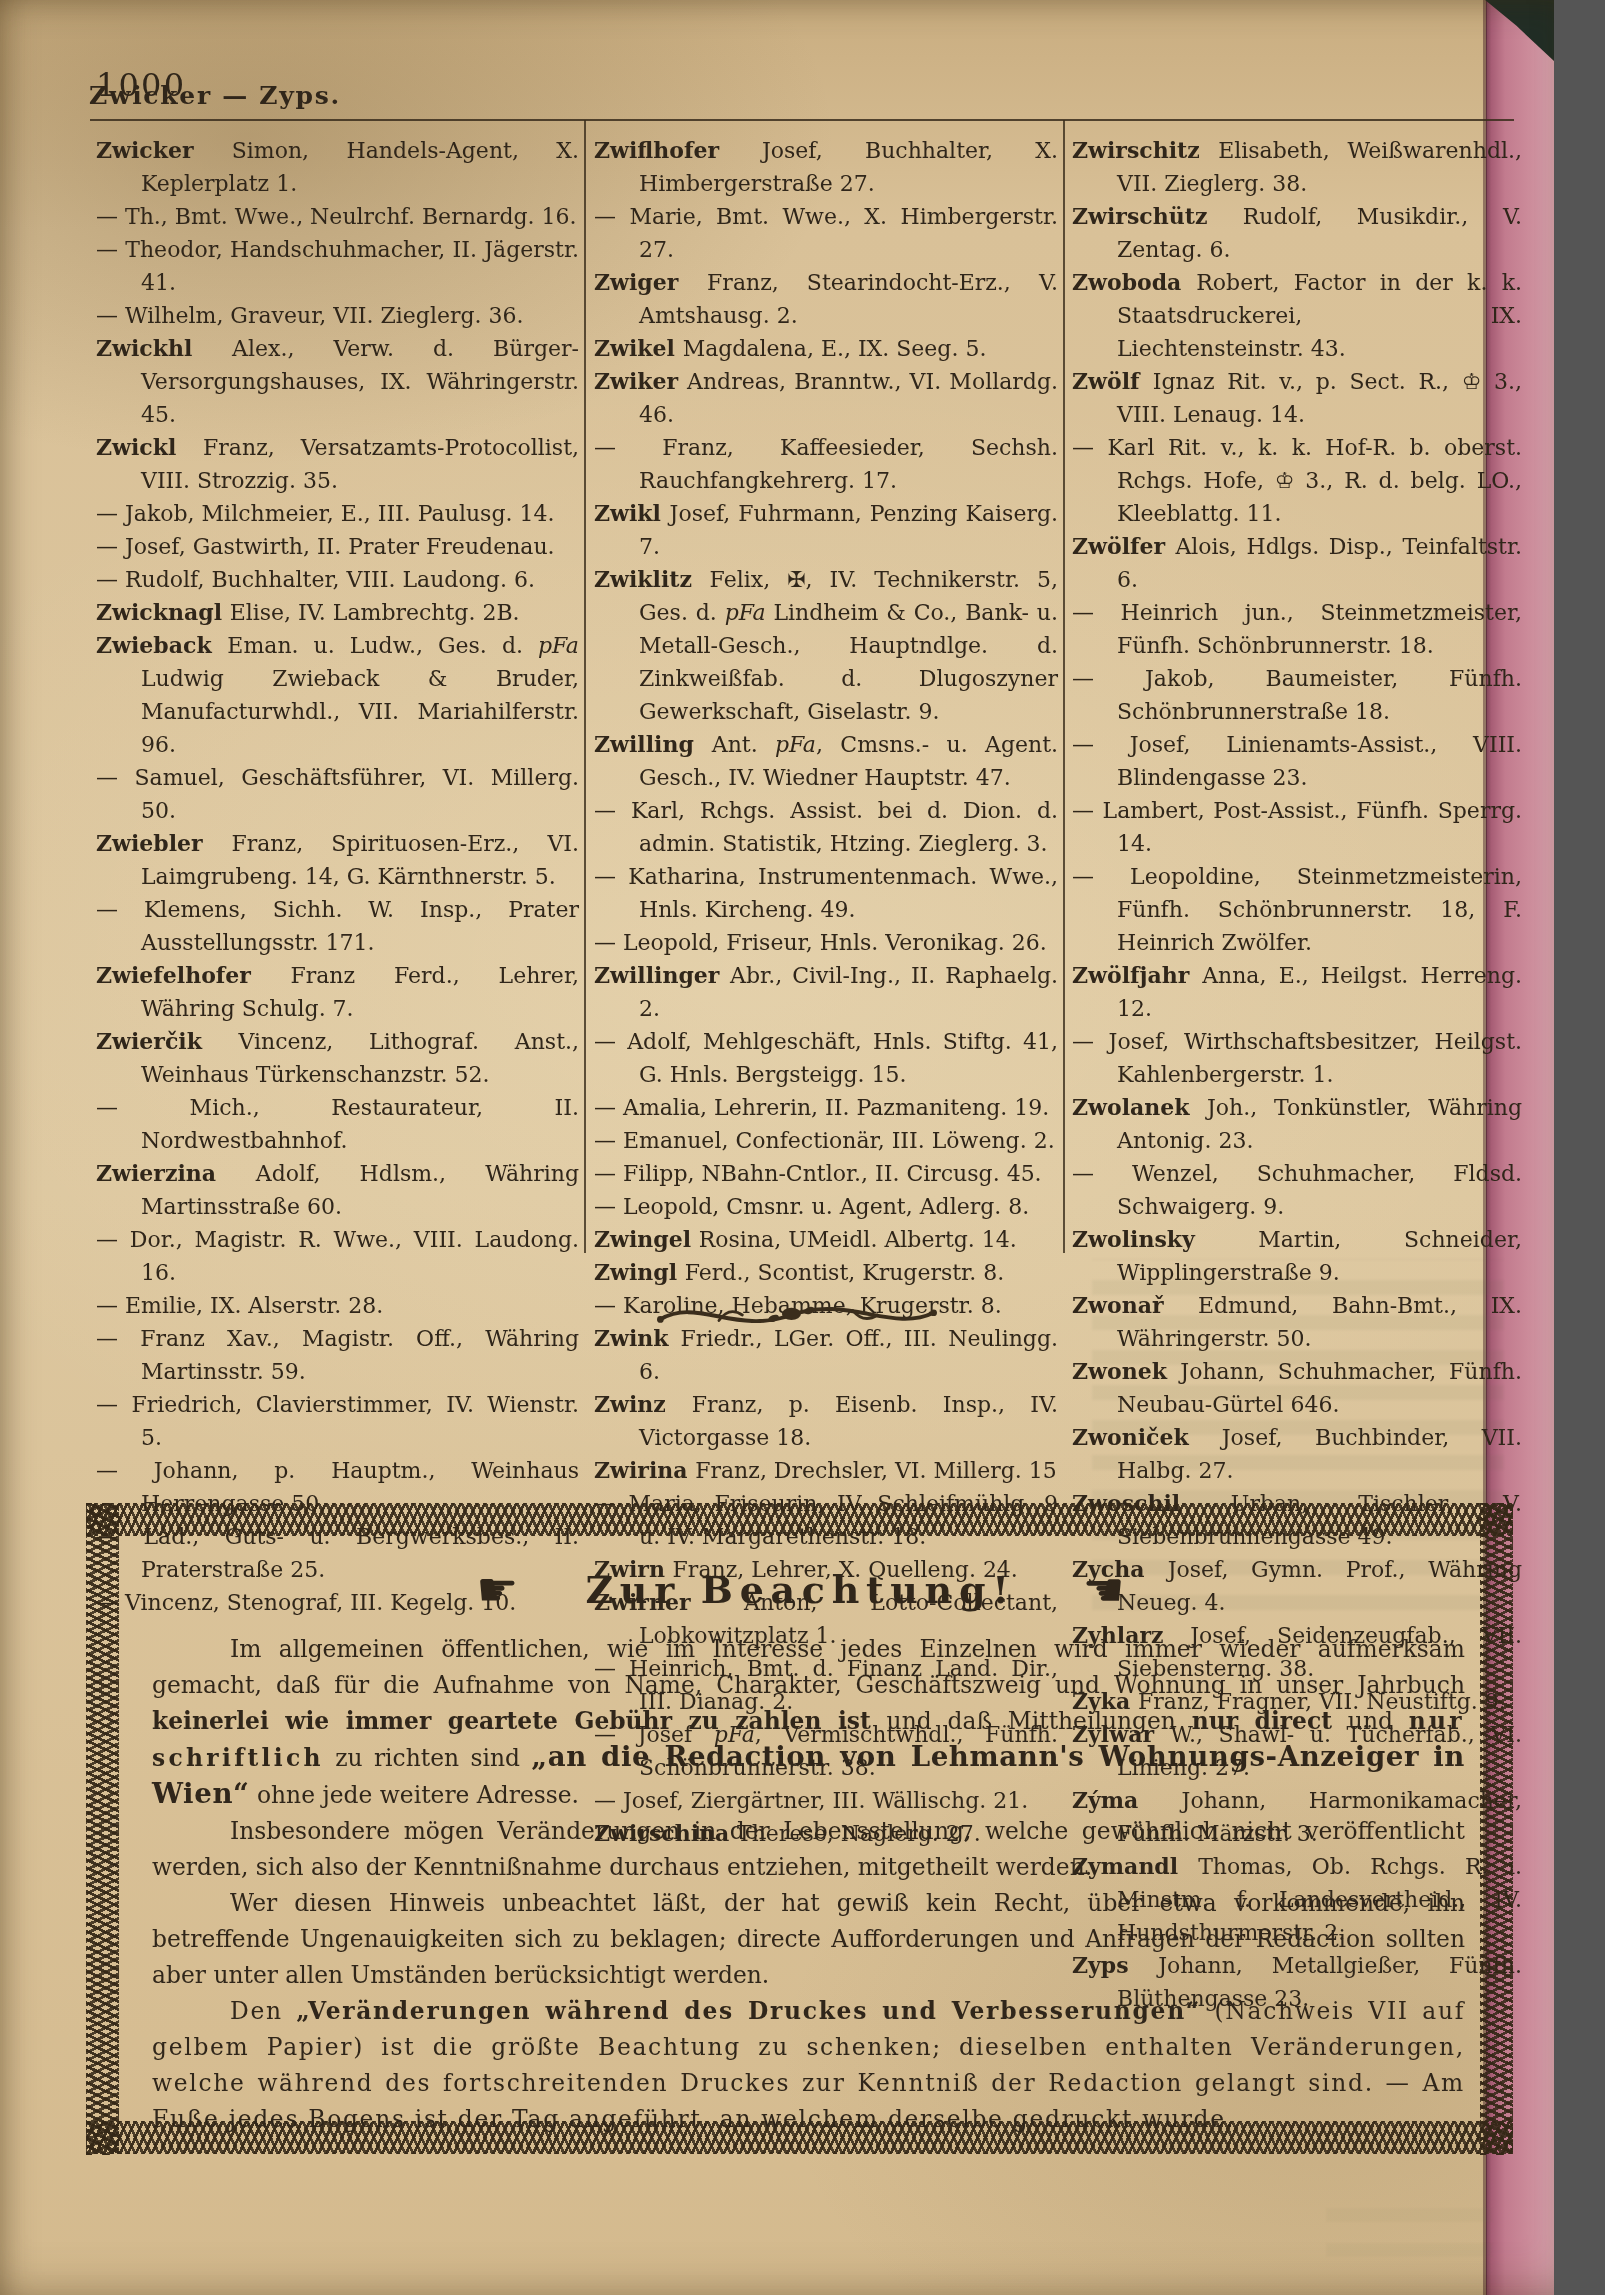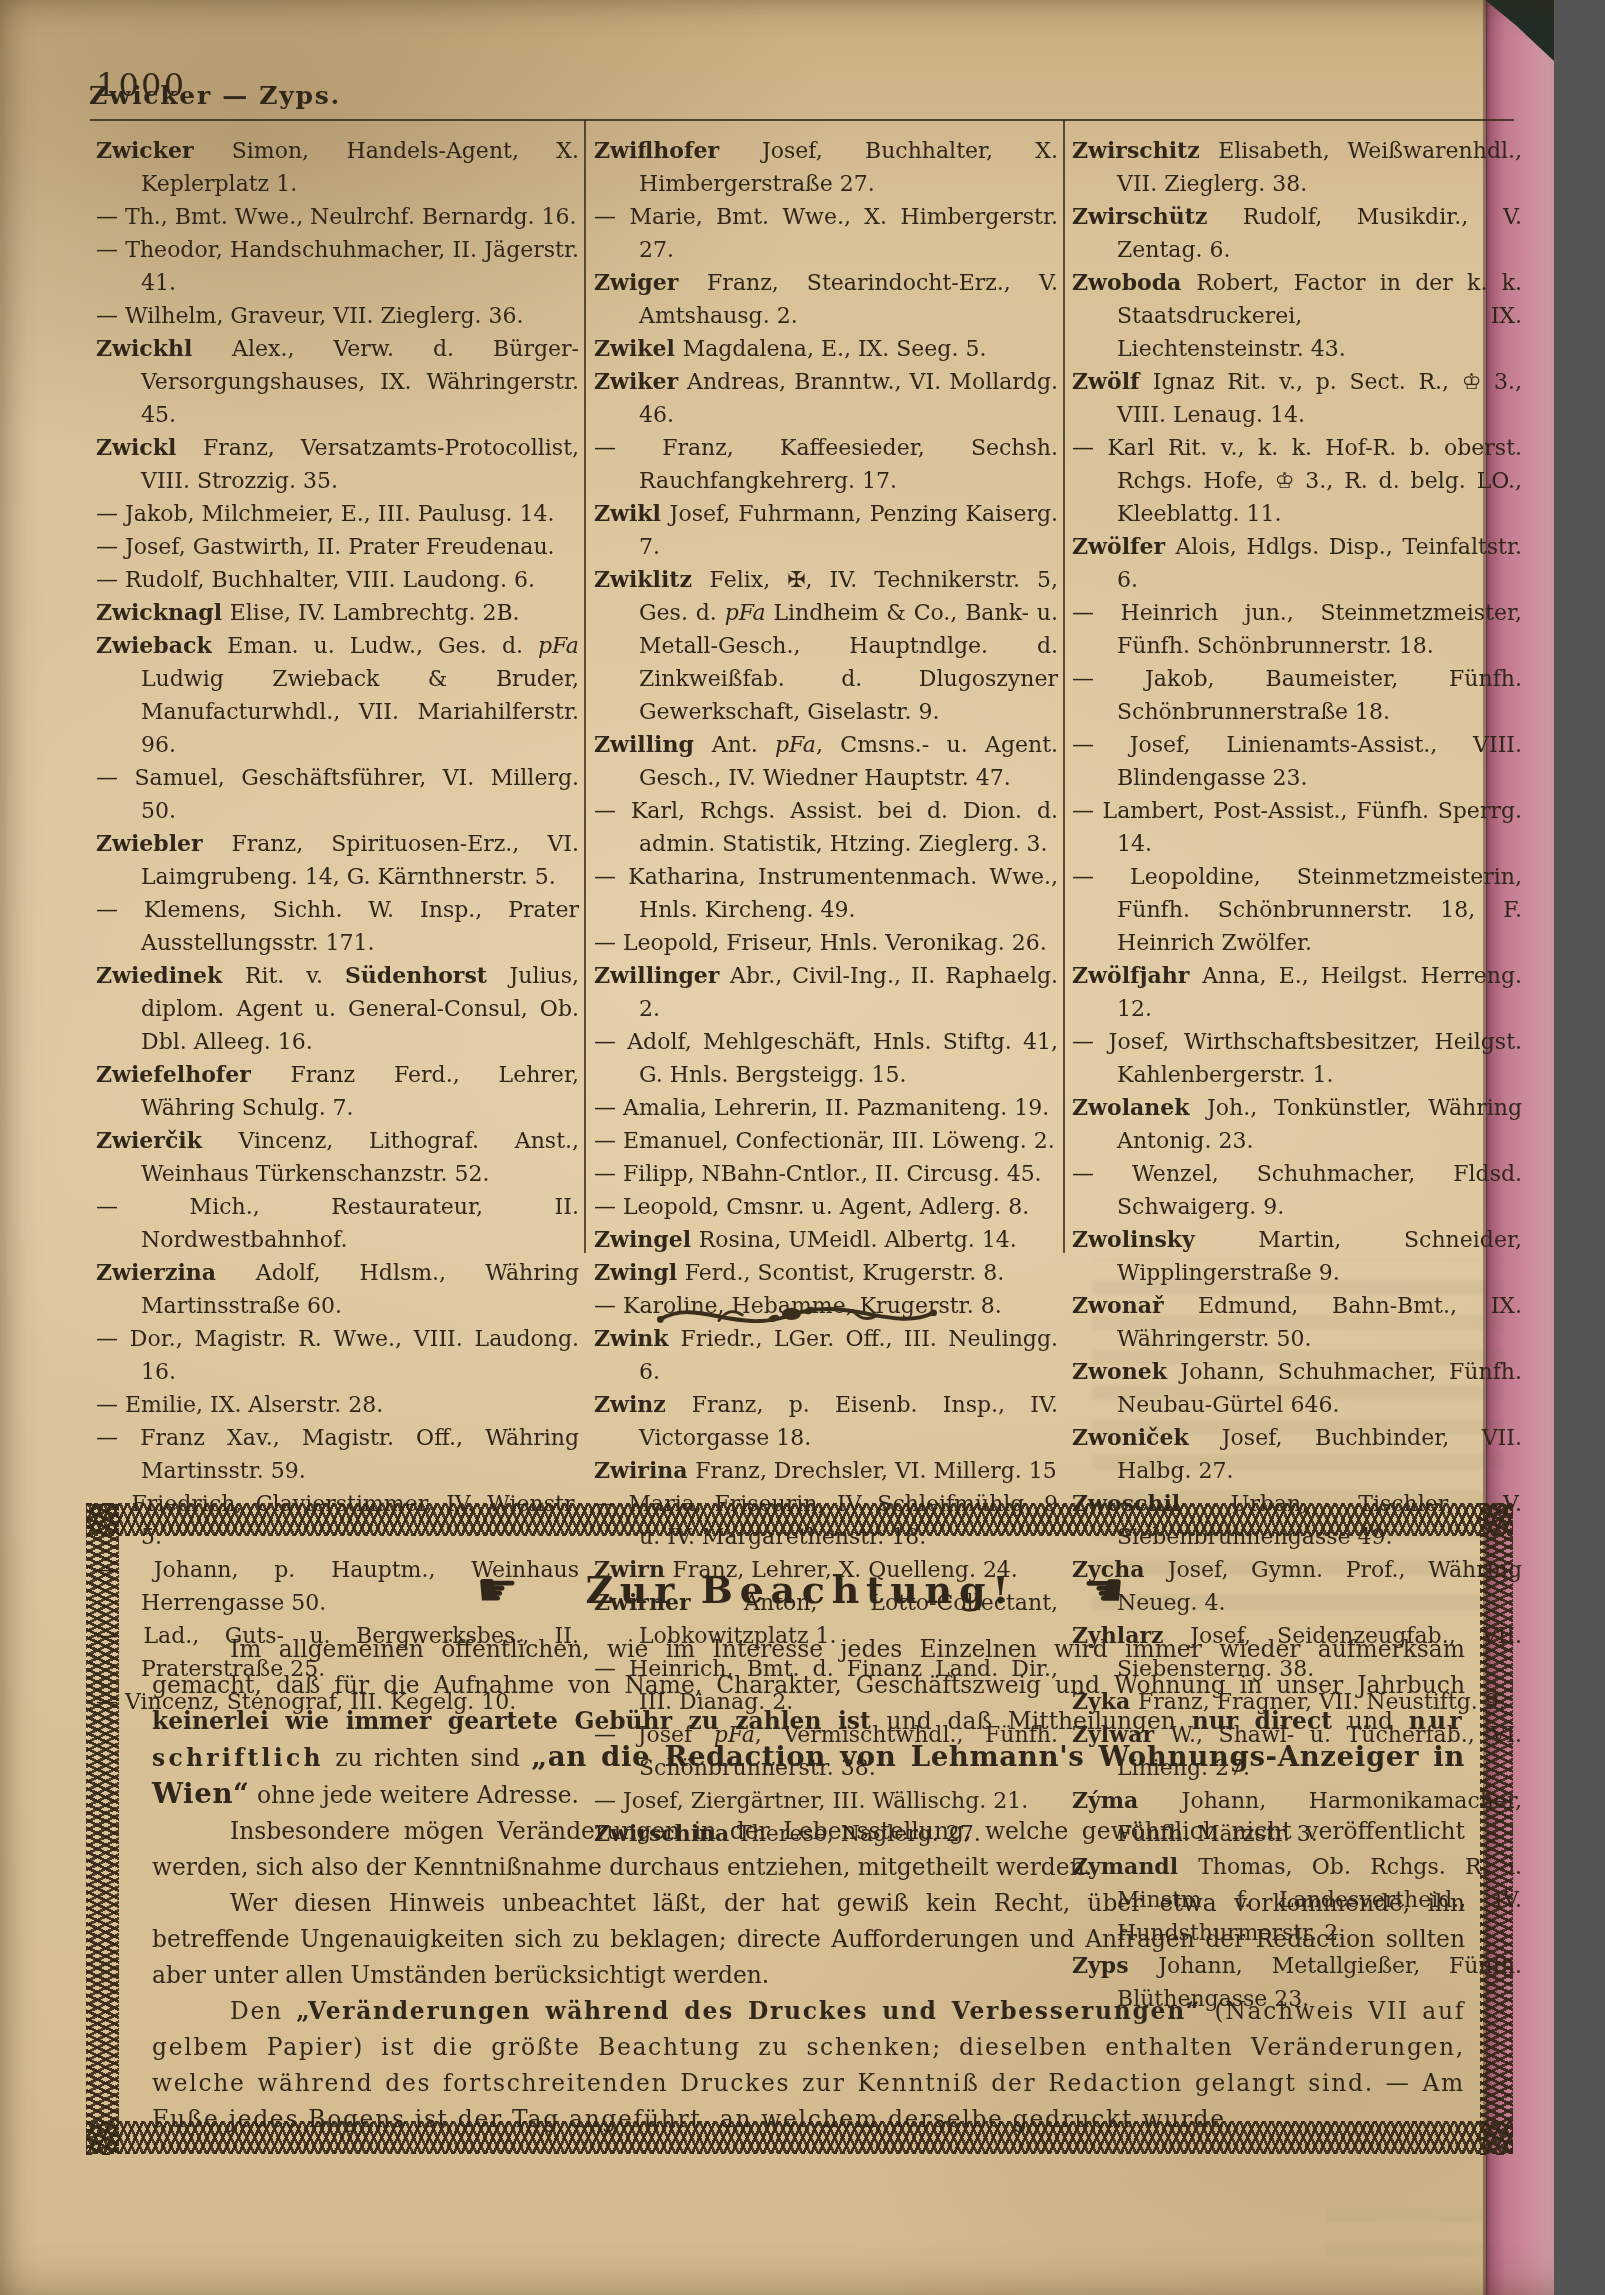--- a/index.html
+++ b/index.html
@@ -89,21 +89,20 @@
       <div class="entry"><span class="b ">Zwickhl </span><span class="">Alex., Verw. d. Bürger-Versorgungshauses, IX. Währingerstr. 45.</span></div>
       <div class="entry"><span class="b ">Zwickl </span><span class="">Franz, Versatzamts-Protocollist, VIII. Strozzig. 35.</span></div>
       <div class="entry"><span class="">— Jakob, Milchmeier, E., III. Paulusg. 14.</span></div>
       <div class="entry"><span class="">— Josef, Gastwirth, II. Prater Freudenau.</span></div>
       <div class="entry"><span class="">— Rudolf, Buchhalter, VIII. Laudong. 6.</span></div>
       <div class="entry"><span class="b ">Zwicknagl </span><span class="">Elise, IV. Lambrechtg. 2B.</span></div>
       <div class="entry"><span class="b ">Zwieback </span><span class="">Eman. u. Ludw., Ges. d. </span><span class="i ">pFa</span><span class=""> Ludwig Zwieback &amp; Bruder, Manufacturwhdl., VII. Mariahilferstr. 96.</span></div>
       <div class="entry"><span class="">— Samuel, Geschäftsführer, VI. Millerg. 50.</span></div>
       <div class="entry"><span class="b ">Zwiebler </span><span class="">Franz, Spirituosen-Erz., VI. Laimgrubeng. 14, G. Kärnthnerstr. 5.</span></div>
       <div class="entry"><span class="">— Klemens, Sichh. W. Insp., Prater Ausstellungsstr. 171.</span></div>
-      <div class="entry"><span class="b ">Zwiedinek </span><span class="">Rit. v. </span><span class="b ">Südenhorst </span><span class="">Julius, diplom. Agent u. General-Consul, Ob. Dbl. Alleeg. 16.</span></div>
       <div class="entry"><span class="b ">Zwiefelhofer </span><span class="">Franz Ferd., Lehrer, Währing Schulg. 7.</span></div>
       <div class="entry"><span class="b ">Zwierčik </span><span class="">Vincenz, Lithograf. Anst., Weinhaus Türkenschanzstr. 52.</span></div>
       <div class="entry"><span class="">— Mich., Restaurateur, II. Nordwestbahnhof.</span></div>
       <div class="entry"><span class="b ">Zwierzina </span><span class="">Adolf, Hdlsm., Währing Martinsstraße 60.</span></div>
       <div class="entry"><span class="">— Dor., Magistr. R. Wwe., VIII. Laudong. 16.</span></div>
       <div class="entry"><span class="">— Emilie, IX. Alserstr. 28.</span></div>
       <div class="entry"><span class="">— Franz Xav., Magistr. Off., Währing Martinsstr. 59.</span></div>
       <div class="entry"><span class="">— Friedrich, Clavierstimmer, IV. Wienstr. 5.</span></div>
       <div class="entry"><span class="">— Johann, p. Hauptm., Weinhaus Herrengasse 50.</span></div>
       <div class="entry"><span class="">— Lad., Guts- u. Bergwerksbes., II. Praterstraße 25.</span></div>

